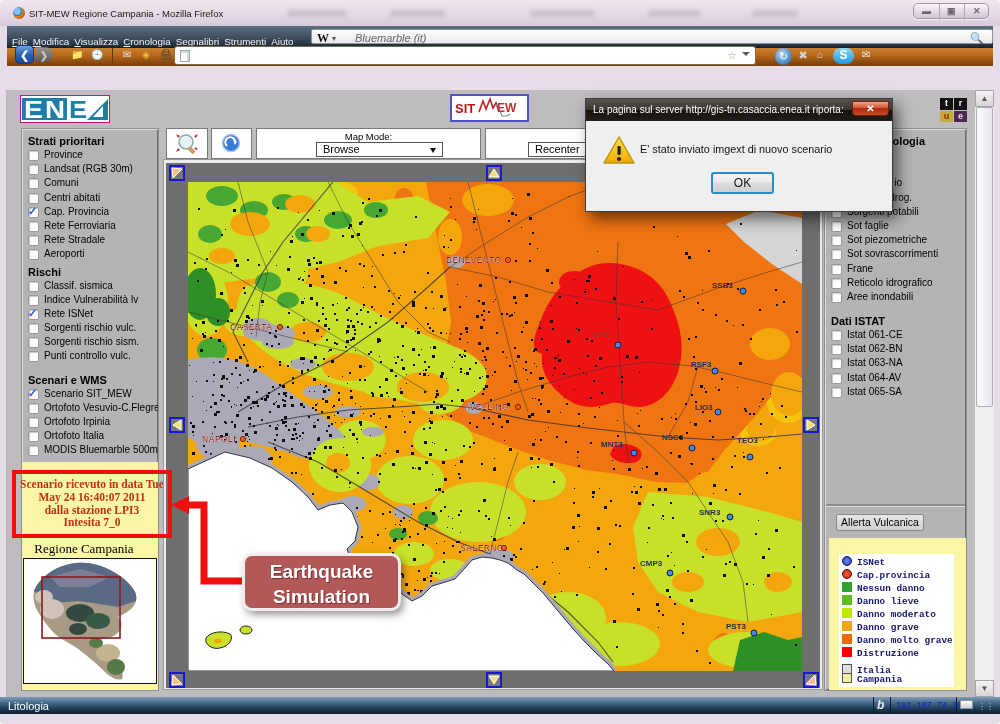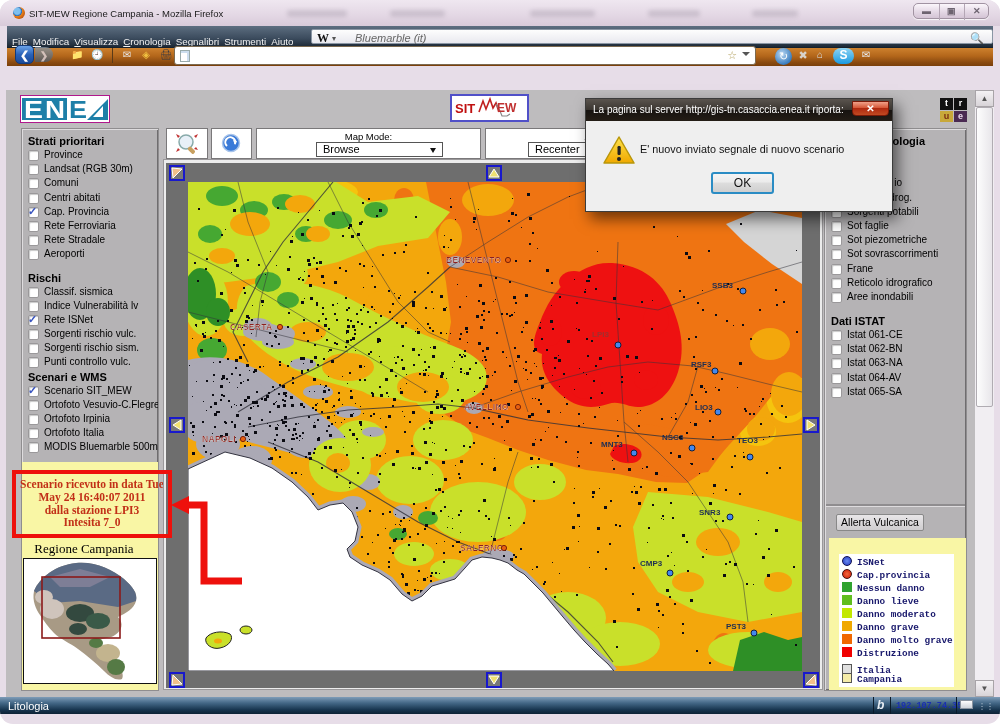--- a/index.html
+++ b/index.html
@@ -1,15 +1,15 @@
 <!DOCTYPE html>
 <html><head><meta charset="utf-8"><style>
 *{margin:0;padding:0;box-sizing:border-box}
 html,body{width:1000px;height:724px;overflow:hidden;background:#fff;font-family:"Liberation Sans",sans-serif}
-#win{position:absolute;inset:0;background:#e7dde8;border-radius:13px;overflow:hidden}
+#win{position:absolute;inset:0;background:#e7dde8;border-radius:4px;overflow:hidden}
 .abs{position:absolute}
 
 #title{left:0;top:0;width:1000px;height:26px;background:linear-gradient(#efe7f0,#e3d7e4 60%,#d8cad9)}
 #title .txt{left:29px;top:8px;font-size:9.5px;color:#1a1a1a}
 #ffico{left:13px;top:7px;width:12px;height:12px;border-radius:50%;background:radial-gradient(circle at 35% 35%,#7ec0f0 0 28%,#2a6ab0 42%,#e8821e 46%,#c2590c 75%,#8a3a06)}
 #winbtns{left:913px;top:3px;width:76px;height:16px;border:1px solid #a193a2;border-radius:5px;background:linear-gradient(#fbf6fb,#e4d8e5 55%,#d4c4d5);box-shadow:0 1px 1px rgba(255,255,255,.8)}
 #winbtns i{position:absolute;top:0;width:1px;height:16px;background:#b4a6b5}
 #winbtns b{position:absolute;font-weight:700;color:#6d6470;font-size:9px;top:2px}
 .smudge{height:7px;border-radius:3px;background:#8a8090;filter:blur(2px);opacity:.28}
 
@@ -165,28 +165,28 @@
 <div id="lpanel" class="panel abs">
   <div class="hd">Strati prioritari</div>
   <div class="row"><span class="cb"></span>Province</div>
   <div class="row"><span class="cb"></span>Landsat (RGB 30m)</div>
   <div class="row"><span class="cb"></span>Comuni</div>
   <div class="row"><span class="cb"></span>Centri abitati</div>
   <div class="row"><span class="cb"></span><span class="ck">✓</span>Cap. Provincia</div>
   <div class="row"><span class="cb"></span>Rete Ferroviaria</div>
   <div class="row"><span class="cb"></span>Rete Stradale</div>
   <div class="row"><span class="cb"></span>Aeroporti</div>
-  <div class="hd" style="margin-top:9px">Rischi</div>
+  <div class="hd" style="margin-top:3px">Rischi</div>
   <div class="row"><span class="cb"></span>Classif. sismica</div>
   <div class="row"><span class="cb"></span>Indice Vulnerabilità lv</div>
   <div class="row"><span class="cb"></span><span class="ck">✓</span>Rete ISNet</div>
   <div class="row"><span class="cb"></span>Sorgenti rischio vulc.</div>
   <div class="row"><span class="cb"></span>Sorgenti rischio sism.</div>
   <div class="row"><span class="cb"></span>Punti controllo vulc.</div>
-  <div class="hd" style="margin-top:0">Scenari e WMS</div>
+  <div class="hd" style="margin-top:9px">Scenari e WMS</div>
   <div class="row"><span class="cb"></span><span class="ck">✓</span>Scenario SIT_MEW</div>
   <div class="row"><span class="cb"></span>Ortofoto Vesuvio-C.Flegrei</div>
   <div class="row"><span class="cb"></span>Ortofoto Irpinia</div>
   <div class="row"><span class="cb"></span>Ortofoto Italia</div>
   <div class="row"><span class="cb"></span>MODIS Bluemarble 500m</div>
 </div>
 <div id="lyellow" class="abs"></div>
 <div id="scentxt" class="abs">Scenario ricevuto in data Tue<br>May 24 16:40:07 2011<br>dalla stazione LPI3<br>Intesita 7_0</div>
 <div id="regcamp" class="abs">Regione Campania</div>
 <div id="minimap" class="abs">
@@ -533,30 +533,31 @@
       <svg width="12" height="12">
         <path d="M11 11 L10 1 L1 10 Z" fill="#f2c08a" stroke="#fff" stroke-width="1"></path>
       </svg>
     </div>
 
 <div id="redrect" class="abs"></div>
 <svg class="abs" style="left:162px;top:492px" width="90" height="100">
   <path d="M9 13 L27 4 L27 22 Z" fill="#ee100c"></path>
   <path d="M25 13 L42 13 L42 89 L80 89" fill="none" stroke="#ee100c" stroke-width="7"></path>
 </svg>
+<div id="eq" class="abs">Earthquake<br>Simulation</div>
 
 <div id="dlg" class="abs">
   <div id="dlgtitle">La pagina sul server http://gis-tn.casaccia.enea.it riporta: </div>
   <div id="dlgx">✕</div>
   <svg id="dlgwarn" width="34" height="30">
         <path d="M17 2 L32 28 L2 28 Z" fill="url(#wg)" stroke="#b8960a" stroke-width="1.5" stroke-linejoin="round"></path>
         <defs>
           <linearGradient id="wg" x1="0" y1="0" x2="0" y2="1">
             <stop offset="0" stop-color="#ffe24a"></stop>
             <stop offset="1" stop-color="#f0a800"></stop>
           </linearGradient>
         </defs>
         <rect x="15.5" y="11" width="3.2" height="9" rx="1.2" fill="#222"></rect>
         <circle cx="17" cy="24" r="2" fill="#222"></circle>
       </svg>
-  <div id="dlgmsg">E' nuovo inviato segnale di nuovo scenario</div>
+  <div id="dlgmsg">E' stato inviato imgext di nuovo scenario</div>
   <div id="dlgok">OK</div>
 </div>
 </div>
 </body></html>

